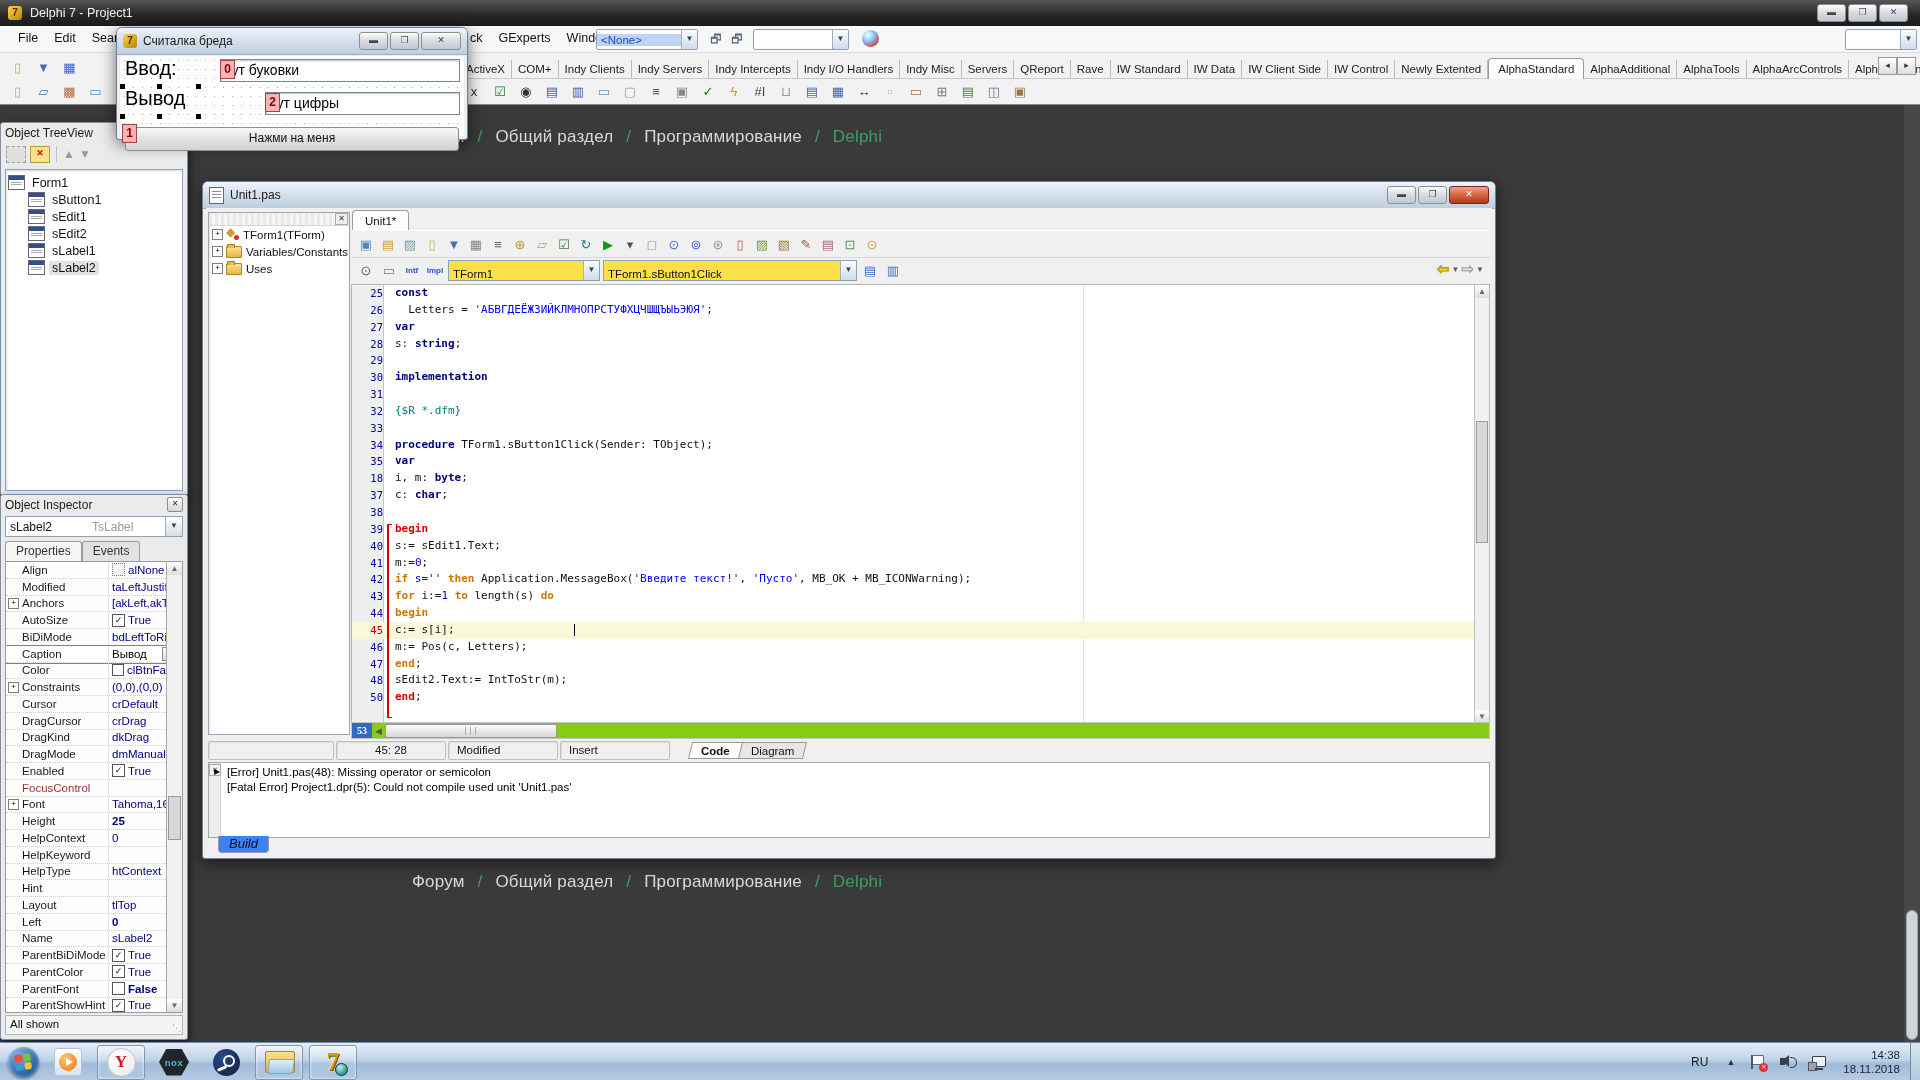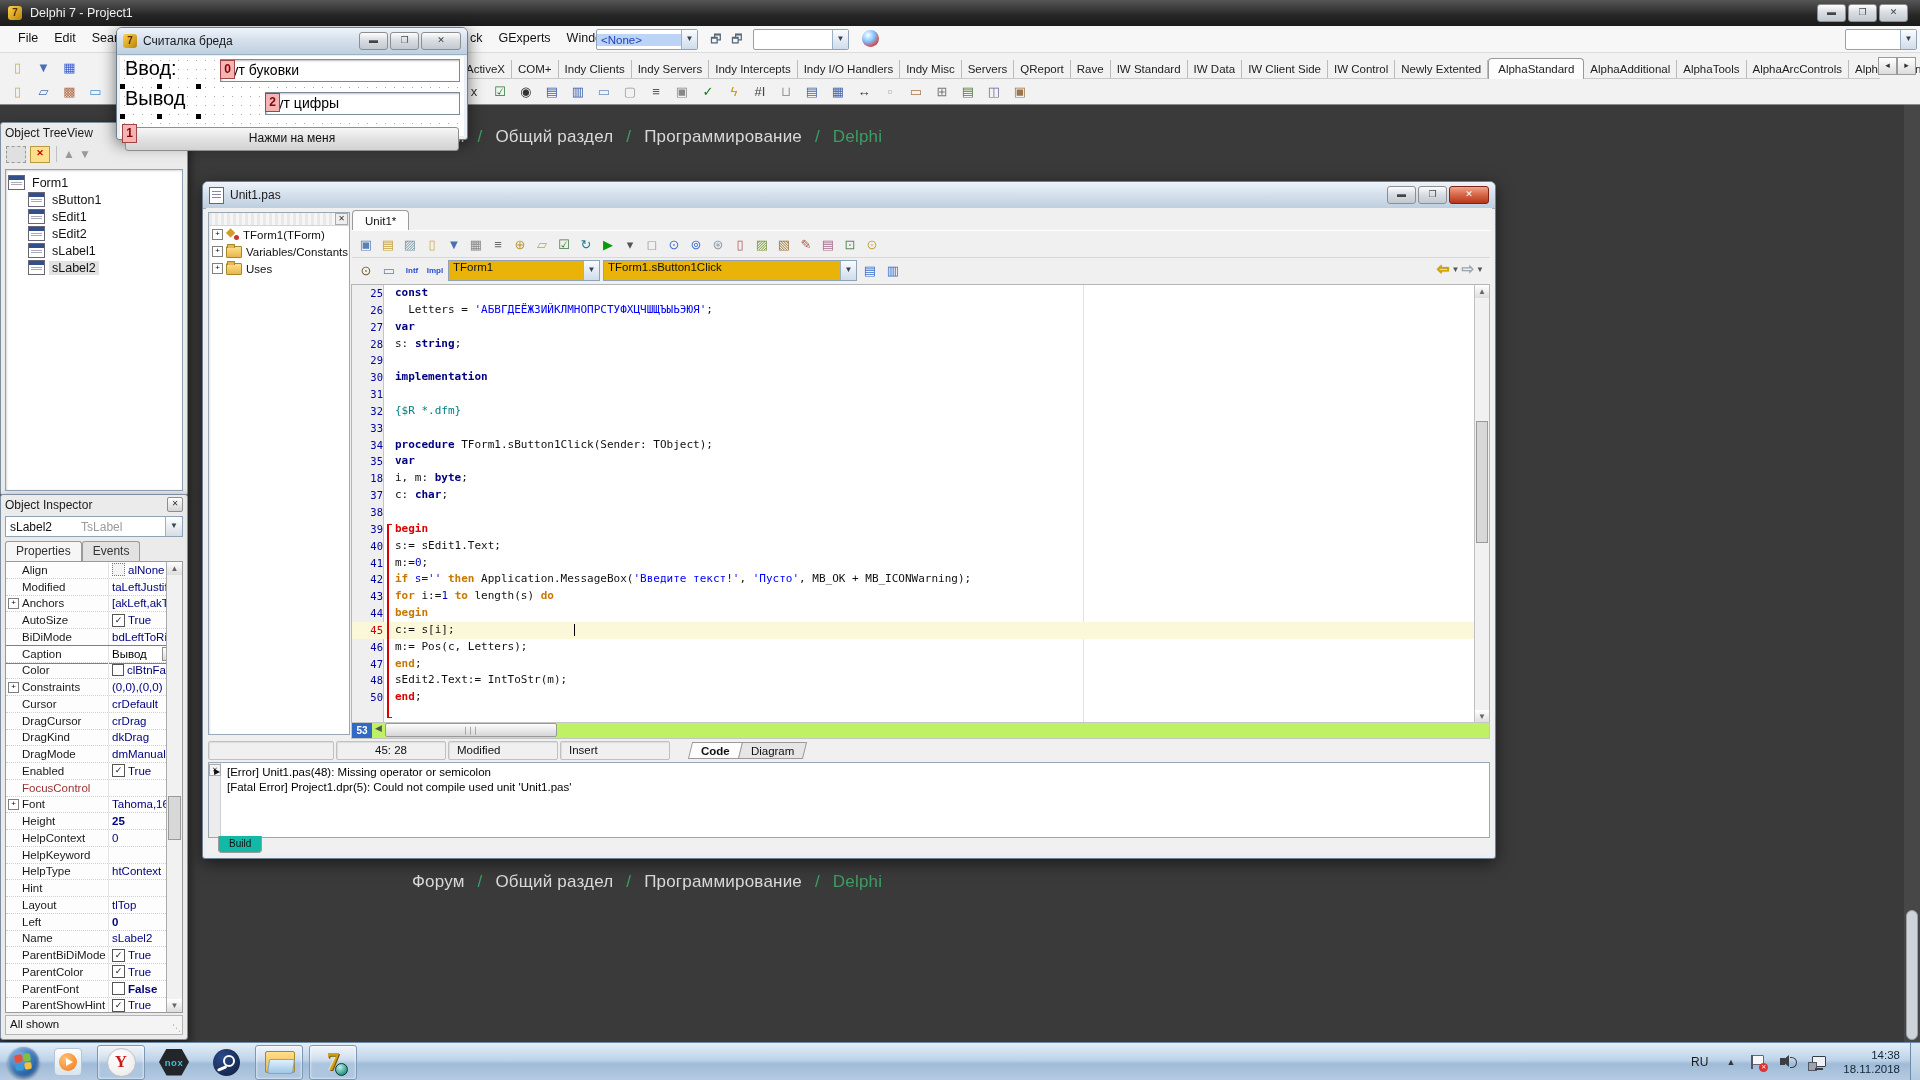--- a/index.html
+++ b/index.html
@@ -89,21 +89,21 @@
   .trow{height:17px;display:flex;align-items:center;font-size:12.5px;white-space:nowrap;}
   .trow .lbl{padding:0 3px;}
   .trow.sel .lbl{background:#e2e2e2;}
   .wicon{display:inline-block;width:15px;height:13px;background:#fff;border:1px solid #667;margin-right:4px;position:relative;flex:none;}
   .wicon::before{content:"";position:absolute;left:0;right:0;top:0;height:4px;background:#334e8c;}
   .wicon::after{content:"";position:absolute;left:2px;right:2px;top:6px;height:1px;background:#aab;box-shadow:0 2px 0 #aab;}
   
   #oi{top:494px;height:544px;}
   #oi-combo{margin:2px 4px;height:19px;background:#fff;border:1px solid #8fa3b8;display:flex;align-items:center;font-size:12px;}
   #oi-combo .obj{padding-left:4px;flex:none;}
-  #oi-combo .typ{color:#9a9a9a;margin-left:29px;flex:1;}
+  #oi-combo .typ{color:#9a9a9a;margin-left:40px;flex:1;}
   #oi-combo .dd{width:16px;height:100%;background:linear-gradient(#fff,#d7dde4);border-left:1px solid #9ab0c4;font-size:8px;line-height:17px;text-align:center;color:#345;}
   #oi-tabs{display:flex;padding:2px 4px 0 4px;height:20px;}
   .oitab{padding:2px 10px;font-size:12px;border:1px solid #9a9a9a;border-bottom:none;border-radius:3px 3px 0 0;background:#e2e2e2;color:#333;}
   .oitab.sel{background:#f6f6f6;font-weight:normal;}
   #oi-grid{position:absolute;left:4px;right:4px;top:66px;bottom:26px;background:#fdfdfd;border:1px solid #9a9a9a;overflow:hidden;}
   .oirow{height:15.75px;display:flex;border-bottom:1px dotted #cfcfcf;font-size:11.5px;align-items:center;}
   .oirow .nm{width:86px;flex:none;padding-left:16px;color:#1a1a1a;position:relative;white-space:nowrap;overflow:hidden;border-right:1px solid #e4e4e4;height:100%;display:flex;align-items:center;}
   .oirow .nm.red{color:#993333;}
   .oirow .exp{position:absolute;left:2px;width:9px;height:9px;border:1px solid #808080;background:#fff;font-size:8px;line-height:8px;text-align:center;color:#000;}
   .oirow .vl{flex:1;color:#00007f;padding-left:3px;display:flex;align-items:center;white-space:nowrap;overflow:hidden;height:100%;}
@@ -134,21 +134,21 @@
   .exp2{width:9px;height:9px;border:1px solid #808080;background:#fff;font-size:8px;line-height:8px;text-align:center;color:#000;margin-right:3px;flex:none;}
   .folder{width:14px;height:10px;background:linear-gradient(#ffe08a,#e8b64c);border:1px solid #a8862c;border-radius:1px;margin-right:4px;position:relative;flex:none;}
   .folder::before{content:"";position:absolute;left:0;top:-3px;width:6px;height:3px;background:#e8b64c;border:1px solid #a8862c;border-bottom:none;border-radius:1px 1px 0 0;}
   .spark{width:13px;height:13px;margin-right:4px;position:relative;flex:none;}
   .spark::before{content:"◆";position:absolute;left:0;top:-3px;color:#d49a2a;font-size:12px;}
   .spark::after{content:"";position:absolute;right:0;bottom:1px;width:5px;height:5px;border-radius:50%;background:#c33;}
   #ed-tab{position:absolute;left:146px;top:2px;height:20px;padding:0 12px;background:#fdfdfd;border:1px solid #9a9a9a;border-bottom:none;
     border-radius:4px 4px 0 0;font-size:11.5px;line-height:20px;}
   #ed-tb1{position:absolute;left:146px;right:2px;top:22px;height:26px;border-top:1px solid #fff;border-bottom:1px solid #d8d8d8;display:flex;align-items:center;padding-left:4px;gap:2px;}
   #ed-tb2{position:absolute;left:146px;right:2px;top:49px;height:27px;display:flex;align-items:center;padding-left:4px;gap:3px;}
-  .ecombo{height:19px;background:#eab308;border:1px solid #8fa3b8;display:flex;align-items:flex-start;font-size:11.5px;}
+  .ecombo{height:19px;background:#fde047;border:1px solid #8fa3b8;display:flex;align-items:flex-end;font-size:11.5px;}
   .ecombo .val{flex:1;padding:0 4px;white-space:nowrap;}
   .ecombo .dd{width:15px;height:100%;background:linear-gradient(#fafcfe,#cfdcea);border-left:1px solid #9ab0c4;font-size:8px;line-height:17px;text-align:center;color:#345;}
   #nav-arrows{position:absolute;right:8px;top:52px;display:flex;align-items:center;gap:2px;font-size:15px;}
   #nav-arrows .back{color:#d8a800;font-weight:bold;text-shadow:0 0 1px #705800;}
   #nav-arrows .fwd{color:#9aa4ad;font-weight:bold;}
   #nav-arrows .c{font-size:8px;color:#555;}
   #ed-code{position:absolute;left:145px;right:2px;top:76px;height:438px;background:#fff;border:1px solid #b5b5b5;overflow:hidden;}
   #gutter-line{position:absolute;left:0;top:0;bottom:0;width:31px;background:#efefef;border-right:1px solid #c5c5c5;}
   .cl{position:relative;height:16.85px;display:flex;font-family:"DejaVu Sans Mono",monospace;font-size:11px;line-height:16.85px;}
   .cl .ln{width:31px;flex:none;text-align:right;padding-right:5px;color:#0000a0;font-size:10.5px;z-index:1;}
@@ -162,38 +162,38 @@
   .seg-o{color:#c87800;font-weight:bold;}
   .seg-n{color:#0000c0;}
   .caret{display:inline-block;width:1.5px;height:12px;background:#000;vertical-align:middle;}
   #struct-line{position:absolute;left:35px;width:1.5px;background:#dd0000;z-index:2;}
   #struct-line::before,#struct-line::after{content:"";position:absolute;left:0;width:5px;height:1.5px;background:#dd0000;}
   #struct-line::before{top:0;} #struct-line::after{bottom:0;}
   #margin-line{position:absolute;left:731px;top:0;bottom:0;width:1px;background:#e2e2e2;}
   #ed-vscroll{position:absolute;right:0;top:0;bottom:0;width:14px;background:#f1f1f1;border-left:1px solid #c0c0c0;}
   #ed-vscroll .a{position:absolute;left:0;right:0;height:13px;font-size:8px;text-align:center;line-height:13px;color:#666;background:linear-gradient(#fff,#ddd);}
   #ed-vscroll .thumb{position:absolute;left:1px;right:1px;top:31%;height:120px;background:#d8d8d8;border:1px solid #999;}
-  #ed-hscroll{position:absolute;left:145px;right:2px;top:514px;height:15px;background:#bef264;border:1px solid #c5c5c5;display:flex;}
+  #ed-hscroll{position:absolute;left:145px;right:2px;top:514px;height:15px;background:#84cc16;border:1px solid #c5c5c5;display:flex;align-items:center;font-family:Liberation Serif, serif;}
   #hs-badge{width:20px;height:100%;background:#316ac5;color:#fff;font-size:10px;font-weight:bold;text-align:center;line-height:15px;flex:none;}
   #hs-left{width:13px;color:#555;font-size:9px;text-align:center;flex:none;}
   #hs-thumb{width:170px;height:12px;background:linear-gradient(#fdfdfd,#d6d6d6);border:1px solid #999;border-radius:2px;flex:none;
     display:flex;align-items:center;justify-content:center;color:#888;font-size:8px;letter-spacing:1px;}
   #ed-status{position:absolute;left:2px;right:2px;top:533px;height:19px;display:flex;align-items:center;font-size:11.5px;}
   .stcell{height:17px;border:1px solid #c0c0c0;border-radius:2px;background:#f0f0f0;margin-right:2px;line-height:16px;padding:0 8px;box-shadow:inset 1px 1px 1px rgba(0,0,0,.08);}
   #st-tabs{display:flex;margin-left:18px;height:17px;}
   .sttab{padding:0 10px;line-height:16px;border:1px solid #9a9a9a;background:#e6e6e6;transform:skewX(-14deg);margin-right:-1px;}
   .sttab span{display:inline-block;transform:skewX(14deg);}
   .sttab.sel{background:#fdfdfd;font-weight:bold;}
   #ed-messages{position:absolute;left:2px;right:2px;top:554px;height:74px;background:#fff;border:1px solid #9aa7b5;}
   #msg-grip{position:absolute;left:0;top:0;bottom:0;width:11px;background:#ececec;border-right:1px solid #d0d0d0;}
   #msg-grip .x{position:absolute;left:0px;top:1px;width:10px;height:10px;font-size:7px;line-height:9px;text-align:center;color:#444;border:1px solid #aaa;background:#f4f4f4;}
   .msgrow{margin-left:18px;margin-top:3px;font-size:11.5px;color:#000;position:relative;}
   .msgrow.first::before{content:"▶";position:absolute;left:-13px;top:1px;font-size:8px;color:#111;}
-  #build-tab{position:absolute;left:12px;top:628px;height:16px;padding:0 10px;background:#14b8a6;border:1px solid #9a9a9a;border-top:none;
-    border-radius:0 0 4px 4px;font-size:10px;line-height:15px;}
+  #build-tab{position:absolute;left:12px;top:628px;height:16px;padding:0 10px;background:#3b82f6;border:1px solid #9a9a9a;border-top:none;
+    border-radius:0 0 4px 4px;font-size:13px;line-height:15px;font-style:italic;}
   
   #taskbar{position:absolute;left:0;top:1042px;width:1920px;height:38px;z-index:10;
     background:linear-gradient(#e3eef8,#bed3e8 45%,#9fbbd8 55%,#b7cbe2);border-top:1px solid #6d8aa8;display:flex;align-items:center;}
   #start-orb{width:31px;height:31px;border-radius:50%;margin-left:8px;position:relative;flex:none;
     background:radial-gradient(circle at 35% 30%,#7fb4e8,#2b66a8 60%,#123a6b);box-shadow:inset 0 0 4px rgba(255,255,255,.7),0 1px 3px rgba(0,0,0,.4);}
   #start-orb .flag{position:absolute;left:7px;top:7px;width:16px;height:16px;display:grid;grid-template-columns:1fr 1fr;grid-template-rows:1fr 1fr;gap:1px;transform:rotate(-8deg);}
   #start-orb .flag i{border-radius:2px;}
   .tb-app{width:46px;height:33px;margin-left:6px;border-radius:3px;display:flex;align-items:center;justify-content:center;flex:none;}
   .tb-app.open{border:1px solid #7d98b5;background:linear-gradient(rgba(255,255,255,.55),rgba(255,255,255,.15) 50%,rgba(160,190,220,.35));box-shadow:inset 0 0 3px #fff;}
   .wmp{width:26px;height:26px;border-radius:4px;background:linear-gradient(#fdfdfd,#d8e4f0);border:1px solid #b5c4d4;display:flex;align-items:center;justify-content:center;}

